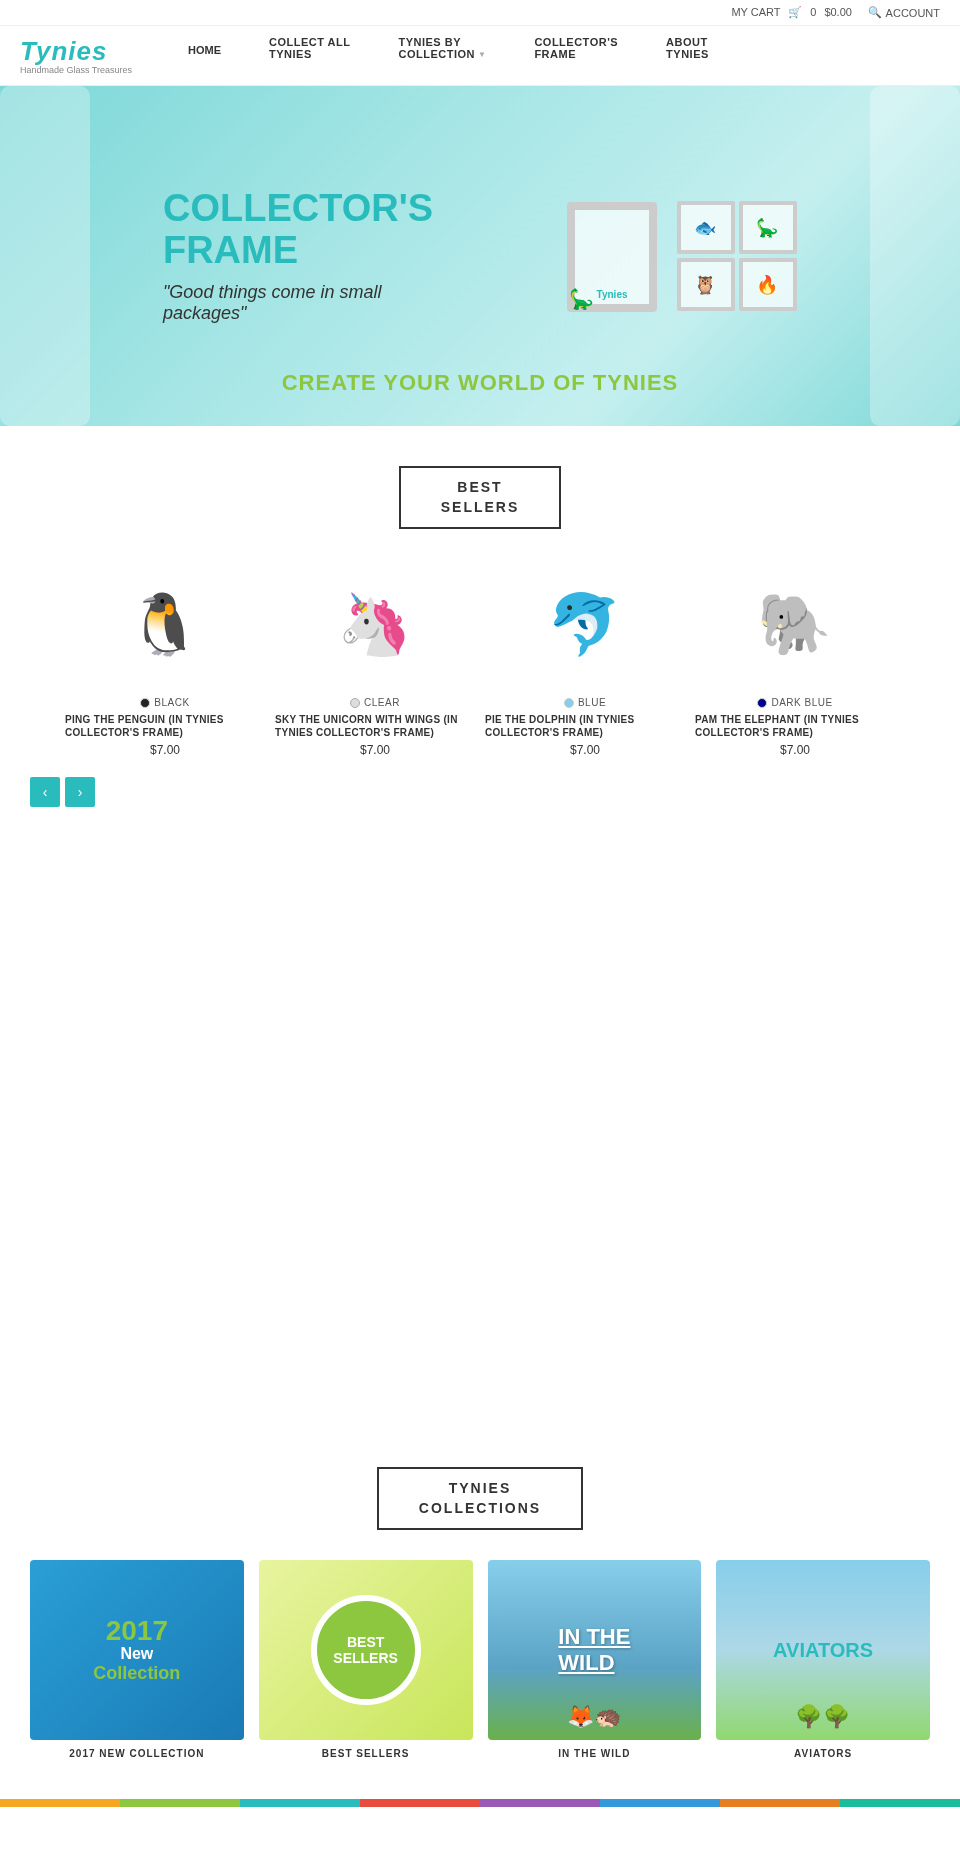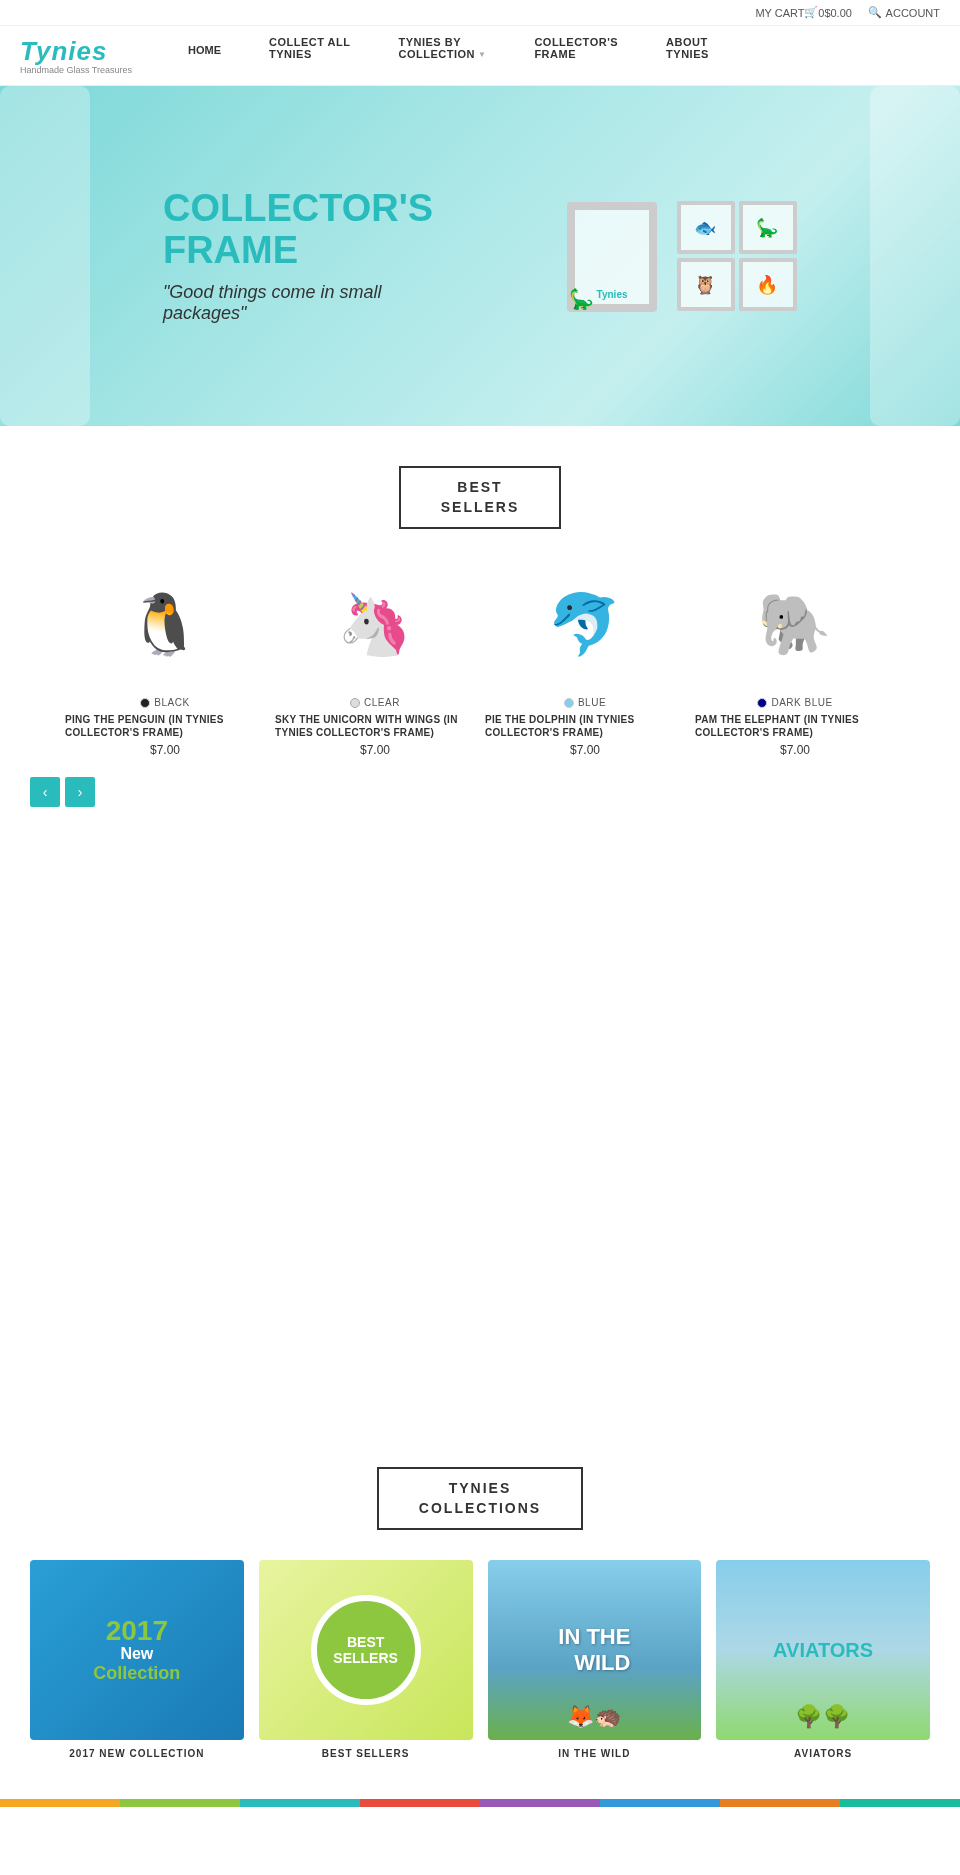--- a/index.html
+++ b/index.html
@@ -11,21 +11,22 @@
       display: flex;
       justify-content: flex-end;
       align-items: center;
       padding: 6px 20px;
       border-bottom: 1px solid #eee;
       font-size: 11px;
       color: #555;
     }
     .top-bar .cart-info {
       display: flex;
-      align-items: center;
+      align-items: flex-start;
+      gap: 8px;
     }
     .top-bar .account-link {
       display: flex;
       align-items: center;
       gap: 4px;
       color: #555;
       font-size: 11px;
       margin-left: 16px;
     }
 
@@ -328,23 +329,24 @@
       font-size: 14px;
       font-weight: 900;
       text-align: center;
       text-transform: uppercase;
       line-height: 1.2;
     }
     .col-wild-text {
       color: #fff;
       font-size: 22px;
       font-weight: 900;
-      text-align: right;
+      text-align: left;
       text-shadow: 1px 1px 3px rgba(0,0,0,0.3);
       line-height: 1.2;
+      text-decoration: underline;
     }
     .col-aviators-text {
       color: #2abcbc;
       font-size: 20px;
       font-weight: 900;
       text-align: center;
       line-height: 1.2;
     }
 
     
@@ -422,20 +424,21 @@
       </div>
 
       <div style="display:grid;grid-template-columns:1fr 1fr;grid-template-rows:1fr 1fr;gap:4px;width:120px;height:110px;">
         <div style="border:4px solid #ccc;border-radius:2px;background:rgba(255,255,255,0.7);display:flex;align-items:center;justify-content:center;font-size:18px;">🐟</div>
         <div style="border:4px solid #ccc;border-radius:2px;background:rgba(255,255,255,0.7);display:flex;align-items:center;justify-content:center;font-size:18px;">🦕</div>
         <div style="border:4px solid #ccc;border-radius:2px;background:rgba(255,255,255,0.7);display:flex;align-items:center;justify-content:center;font-size:18px;">🦉</div>
         <div style="border:4px solid #ccc;border-radius:2px;background:rgba(255,255,255,0.7);display:flex;align-items:center;justify-content:center;font-size:18px;">🔥</div>
       </div>
     </div>
   </div>
+  <div class="hero-subtitle">CREATE YOUR WORLD OF TYNIES</div>
 </div>
 
 <div class="section-header">
   <div class="section-title-box">
     <div class="section-title-text">
       <span>BEST</span><br>
       <span>SELLERS</span>
     </div>
   </div>
 </div>

